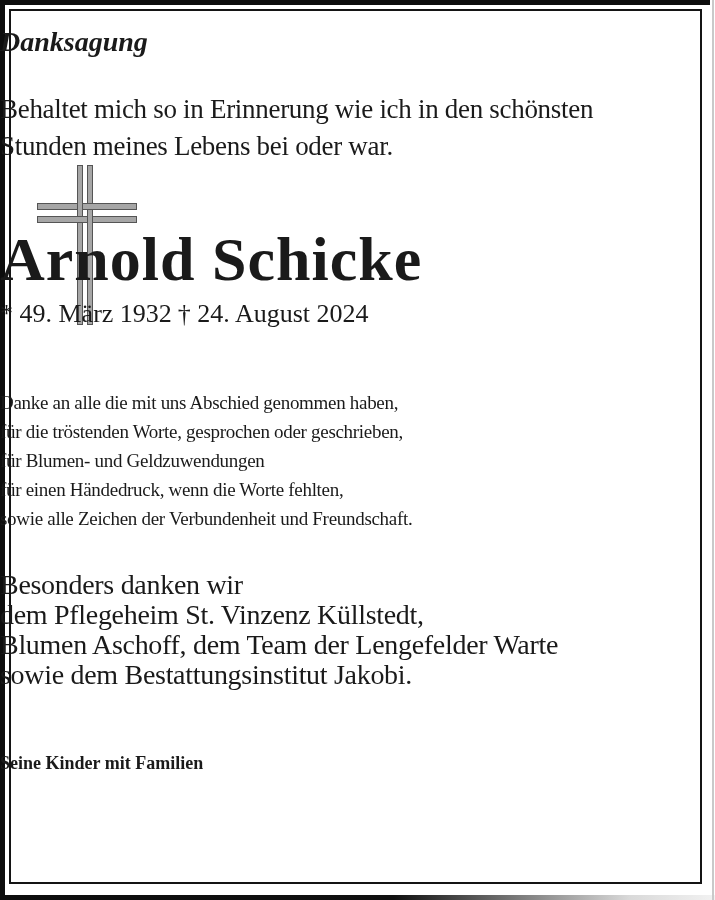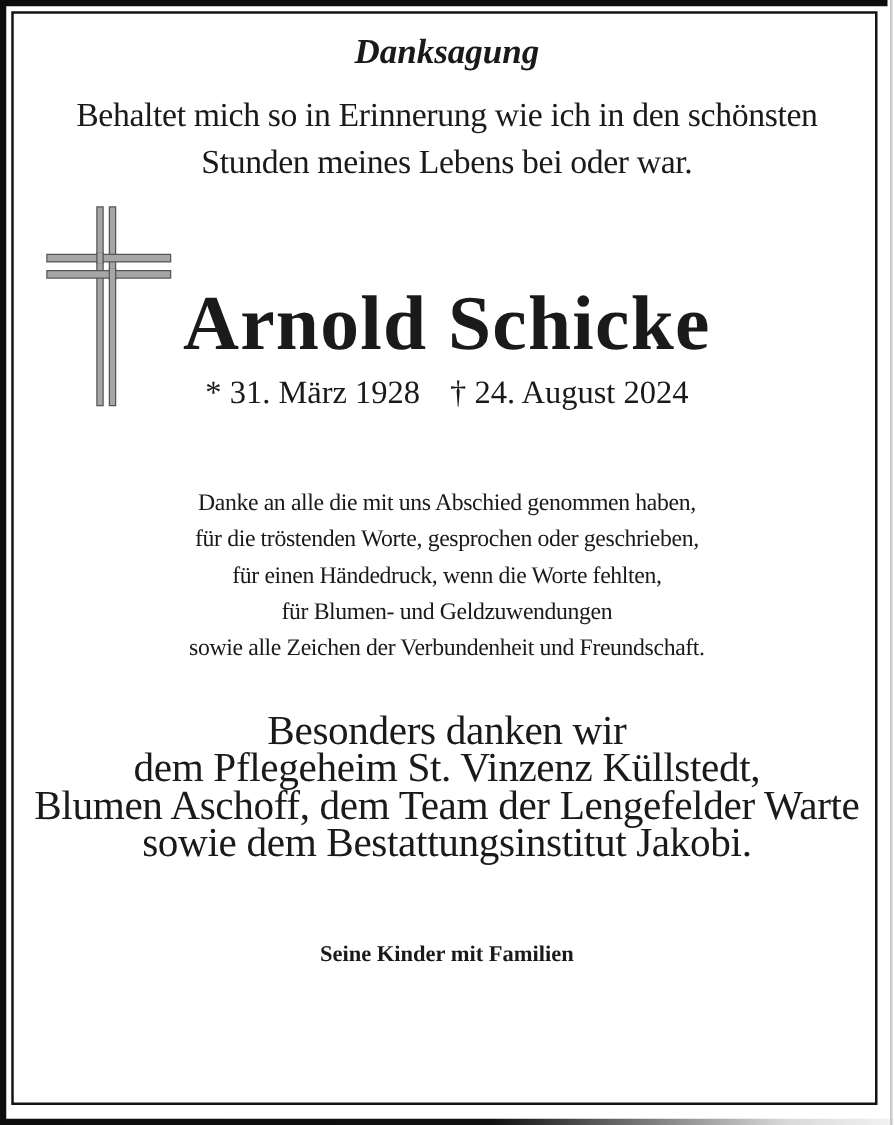--- a/index.html
+++ b/index.html
@@ -15,28 +15,28 @@
   .band-top{position:absolute;left:0;top:0;width:710px;height:5px;background:#0d0d0d;}
   .band-left{position:absolute;left:0;top:0;width:5px;height:900px;background:#0d0d0d;}
   .band-bottom{position:absolute;left:0;top:895px;width:715px;height:5px;
     background:linear-gradient(90deg,#0d0d0d 0%,#101010 55%,#d9d9d9 88%,#f2f2f2 100%);}
   .band-right{position:absolute;left:712px;top:0;width:2px;height:900px;background:#c9c9c9;}
   
   .frame{
     position:absolute;left:9px;top:9px;width:693px;height:875px;
     box-sizing:border-box;border:2px solid #141414;
   }
-  .line-block{position:absolute;left:0;width:715px;text-align:center;}
+  .line-block{position:absolute;left:0;width:715px;text-align:left;}
   .title{top:28px;font-size:28px;line-height:28px;font-weight:bold;font-style:italic;}
-  .intro{top:74px;font-size:27px;line-height:37px;letter-spacing:-0.3px;}
+  .intro{top:91px;font-size:27px;line-height:37px;letter-spacing:-0.3px;}
   .name{top:228px;font-size:62px;line-height:62px;font-weight:bold;letter-spacing:1px;}
   .dates{top:300px;font-size:26px;line-height:27px;}
-  .dates .death{margin-left:24px;font-family:Liberation Serif, serif;}
+  .dates .death{margin-left:6px;font-family:Liberation Serif, serif;}
   .thanks{top:388px;font-size:19px;line-height:29px;letter-spacing:-0.3px;}
-  .special{top:570px;font-size:33px;line-height:30px;letter-spacing:-0.3px;}
+  .special{top:570px;font-size:28px;line-height:30px;letter-spacing:-0.3px;}
   .signature{top:750px;font-size:18px;line-height:26px;font-weight:bold;}
   .closing{top:804px;font-size:27px;line-height:27px;}
   .cross{position:absolute;left:35px;top:162px;}
 </style>
 </head>
 <body>
 
 <div class="page">
 
   <div class="band-top"></div>
@@ -65,28 +65,28 @@
     <rect x="3" y="55" width="98" height="5" fill="#a6a6a6"></rect>
 
     <rect x="42" y="40" width="6" height="9" fill="#555555"></rect>
     <rect x="43" y="40" width="4" height="9" fill="#a6a6a6"></rect>
     <rect x="52" y="53" width="6" height="9" fill="#555555"></rect>
     <rect x="53" y="53" width="4" height="9" fill="#a6a6a6"></rect>
   </svg>
 
   <div class="line-block name">Arnold Schicke</div>
   <div class="line-block dates">
-    <span class="birth">* 31. März 1928</span><span class="death">† 24. August 2024</span>
+    <span class="birth">* 49. März 1932</span><span class="death">† 24. August 2024</span>
   </div>
 
   <div class="line-block thanks">
     <div>Danke an alle die mit uns Abschied genommen haben,</div>
     <div>für die tröstenden Worte, gesprochen oder geschrieben,</div>
+    <div>für Blumen- und Geldzuwendungen</div>
     <div>für einen Händedruck, wenn die Worte fehlten,</div>
-    <div>für Blumen- und Geldzuwendungen</div>
     <div>sowie alle Zeichen der Verbundenheit und Freundschaft.</div>
   </div>
 
   <div class="line-block special">
     <div>Besonders danken wir</div>
     <div>dem Pflegeheim St. Vinzenz Küllstedt,</div>
     <div>Blumen Aschoff, dem Team der Lengefelder Warte</div>
     <div>sowie dem Bestattungsinstitut Jakobi.</div>
   </div>
 

